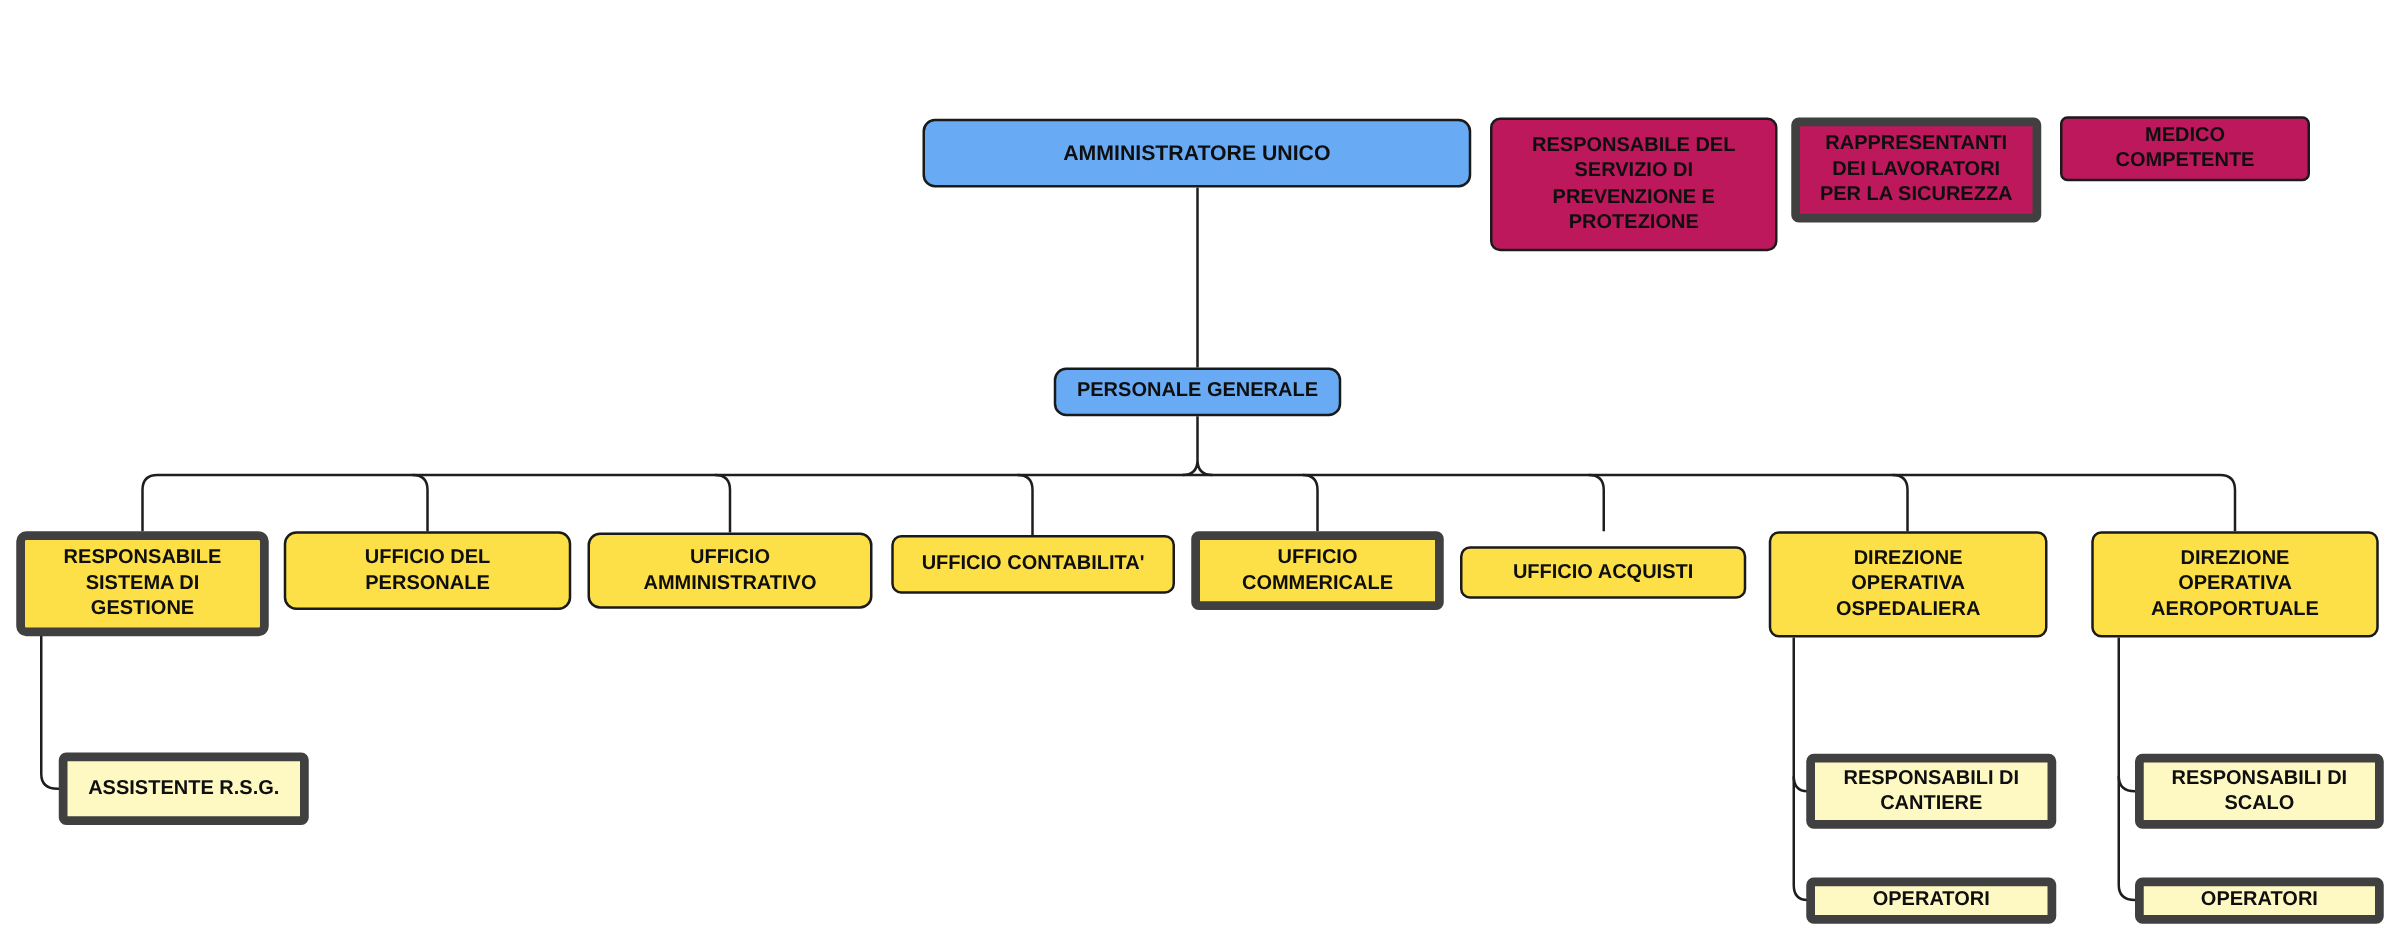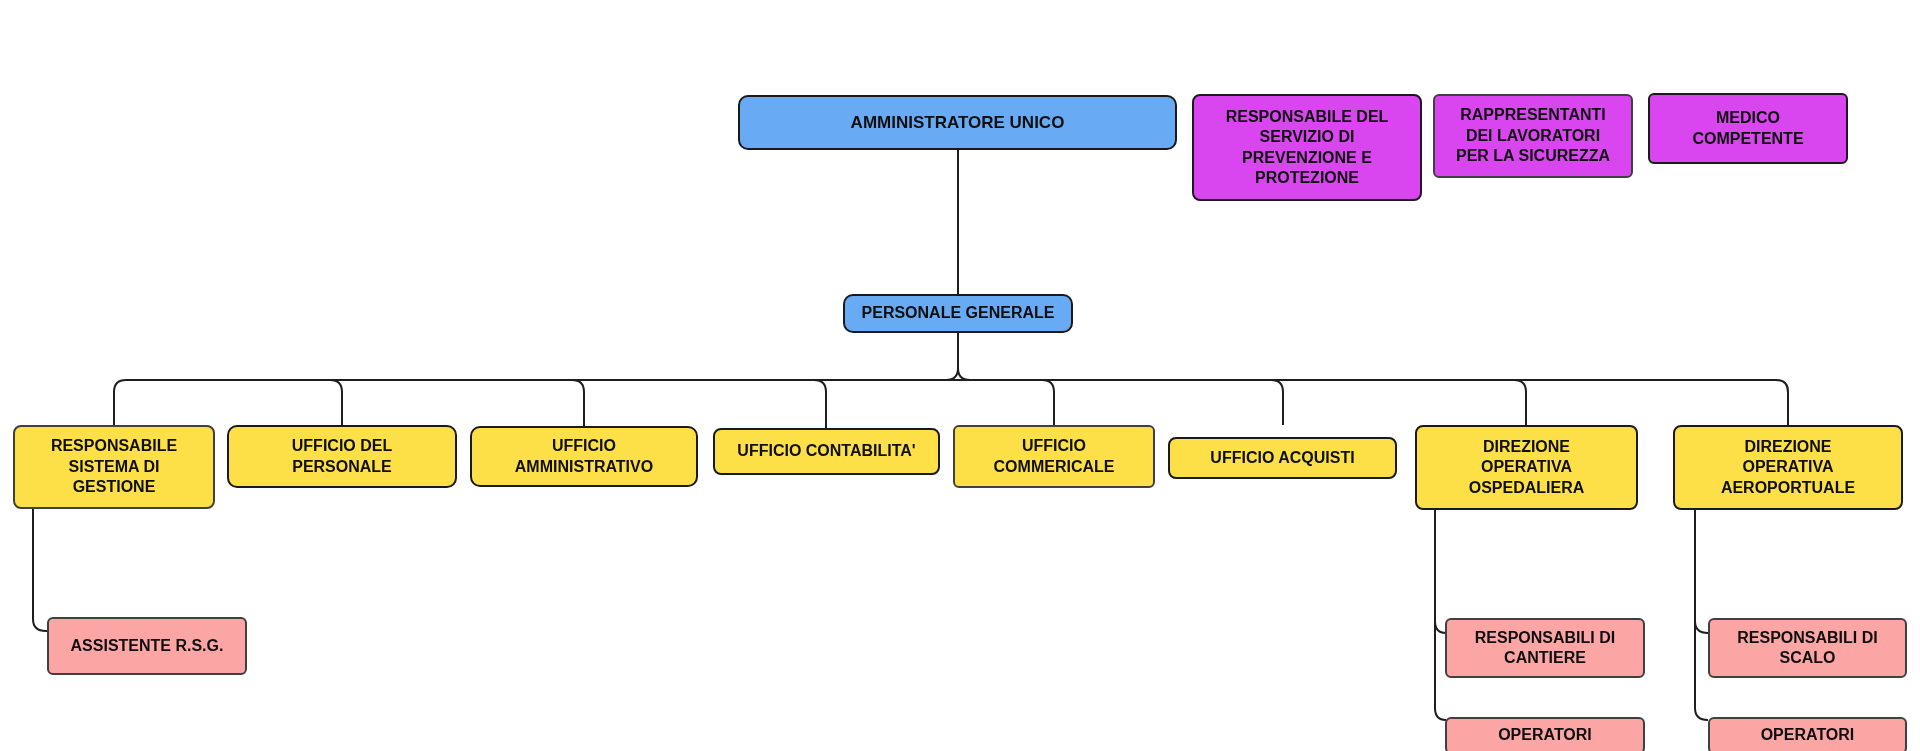--- a/index.html
+++ b/index.html
@@ -18,25 +18,25 @@
     text-align:center;
     font-weight:700;
     color:#0f0f0f;
     font-size:16px;
     line-height:1.28;
     white-space:pre-line;
     box-sizing:border-box;
     padding:2px 6px;
   }
   .fill-blue{background:#69aaf5;}
-  .fill-lightblue{background:#d946ef;}
+  .fill-lightblue{background:#be185d;}
   .fill-green{background:#fde047;}
-  .fill-lightgreen{background:#fca5a5;margin-top:15px;}
+  .fill-lightgreen{background:#fef9c3;}
   .b-dark{border:2px solid #1a1a1a;}
-  .b-gray{border:2px solid #404040;}
+  .b-gray{border:7px solid #404040;}
   .r10{border-radius:10px;}
   .r8{border-radius:8px;}
   .r12{border-radius:8px;}
   .r6{border-radius:6px;}
   .fs17{font-size:17px;}
 </style>
 </head>
 <body>
 
 <div id="canvas">
@@ -69,21 +69,21 @@
 
   <div class="node fill-lightblue b-dark r8" style="left:1192px;top:94px;width:230px;height:107px;">RESPONSABILE DEL
 SERVIZIO DI
 PREVENZIONE E
 PROTEZIONE</div>
 
   <div class="node fill-lightblue b-gray r6" style="left:1433px;top:94px;width:200px;height:84px;">RAPPRESENTANTI
 DEI LAVORATORI
 PER LA SICUREZZA</div>
 
-  <div class="node fill-lightblue b-dark r6" style="left:1648px;top:93px;width:200px;height:71px;">MEDICO
+  <div class="node fill-lightblue b-dark r6" style="left:1648px;top:93px;width:200px;height:52px;">MEDICO
 COMPETENTE</div>
 
   <div class="node fill-blue b-dark r10" style="left:843px;top:294px;width:230px;height:39px;">PERSONALE GENERALE</div>
 
   <div class="node fill-green b-gray r8" style="left:13px;top:425px;width:202px;height:84px;">RESPONSABILE
 SISTEMA DI
 GESTIONE</div>
 
   <div class="node fill-green b-dark r10" style="left:227px;top:425px;width:230px;height:63px;">UFFICIO DEL
 PERSONALE</div>

